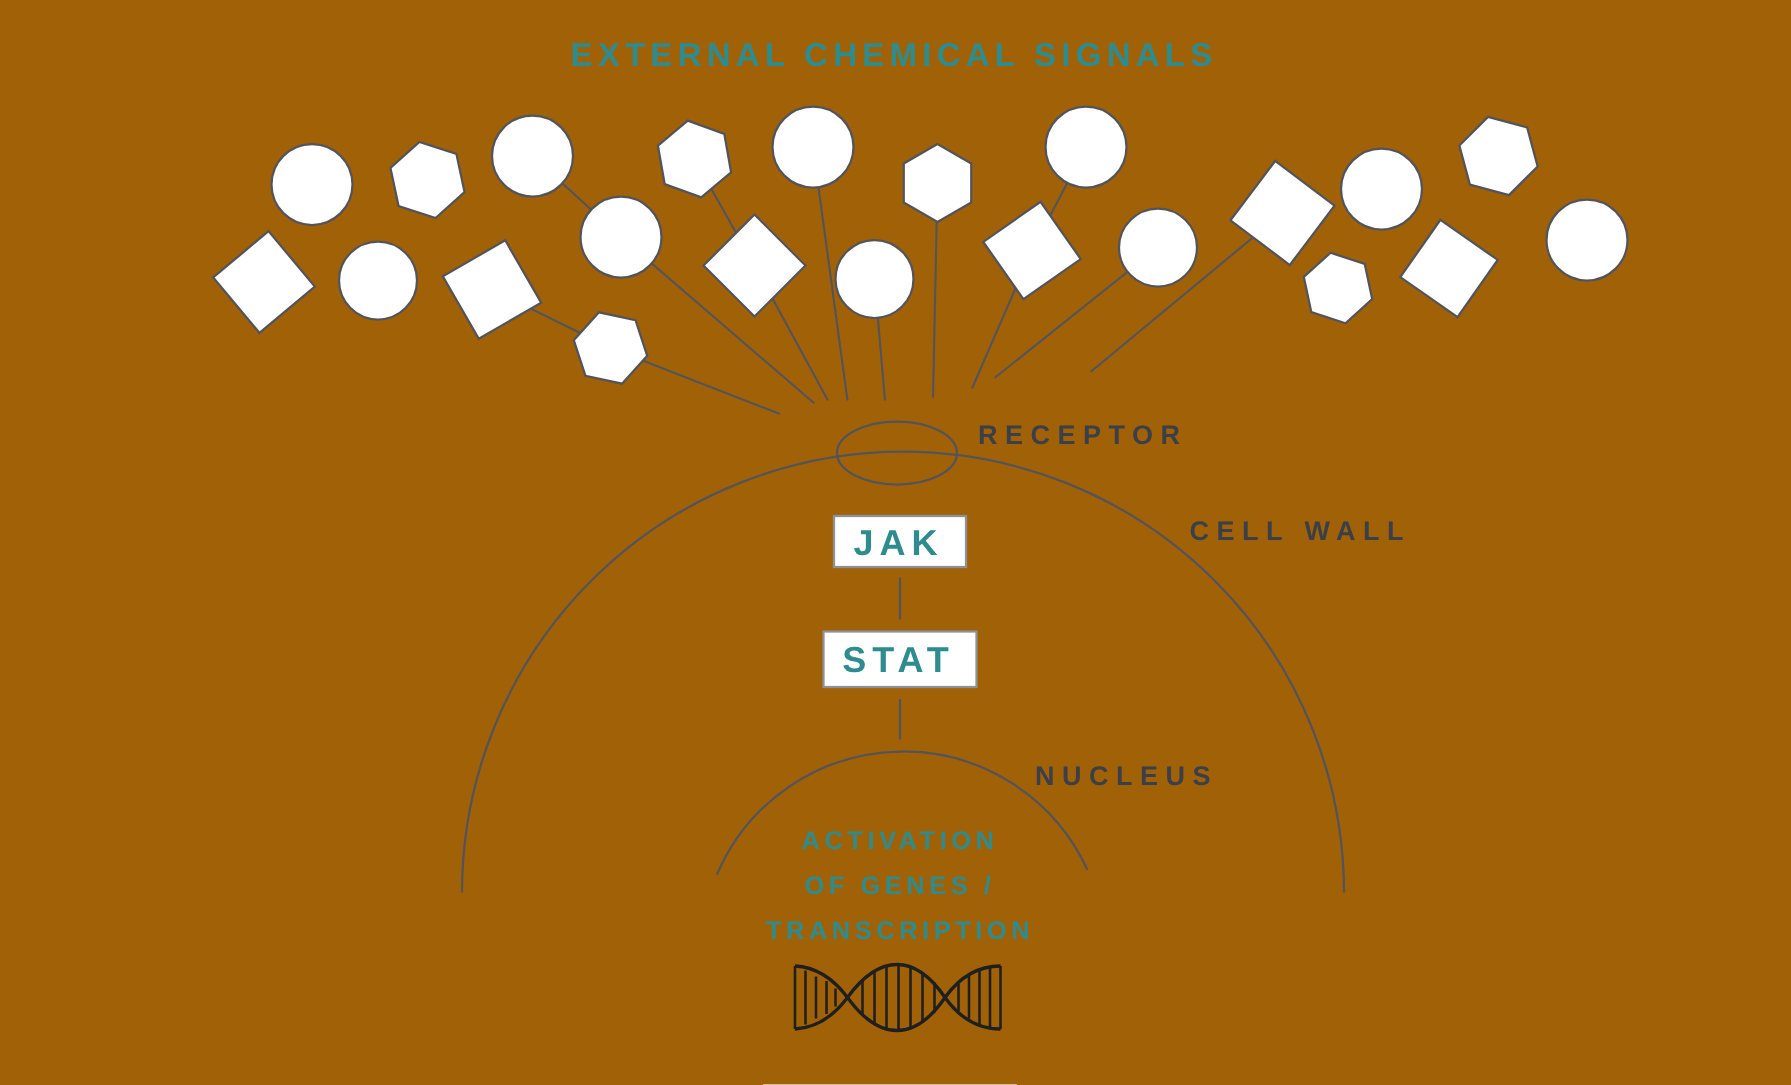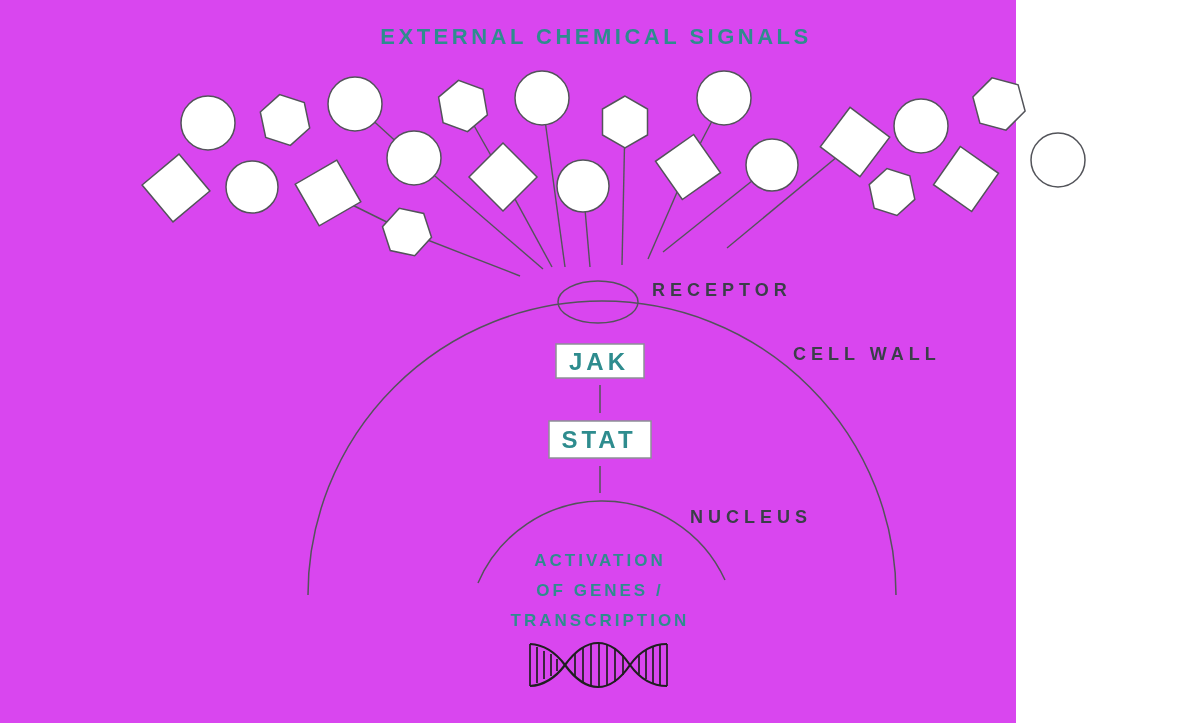--- a/index.html
+++ b/index.html
@@ -1,21 +1,21 @@
 <!DOCTYPE html>
 <html style="--teal: #2E8C8E; --dark: #3A3F48; --line: #53545A;"><head>
 <meta charset="utf-8">
 <style>
   :root{
     --teal:#2E8C8E;
     --dark:#3A3F48;
     --line:#53545A;
   }
   html,body{margin:0;padding:0;background:#ffffff;}
-  .stage{width:1016px;height:723px;position:relative;background:#d946ef;text-decoration:underline;}
+  .stage{width:1194px;height:723px;position:relative;background:#a16207;text-decoration:underline;}
   svg{display:block;}
   .shape{fill:#ffffff;stroke:var(--line);stroke-width:1.5;}
   .stem{stroke:var(--line);stroke-width:1.4;fill:none;}
   .arc{fill:none;stroke:var(--line);stroke-width:1.5;}
   .connector{stroke:var(--line);stroke-width:1.5;}
   .box{fill:#ffffff;stroke:#8D9096;stroke-width:1.5;}
   text{font-family:"Liberation Sans",sans-serif;font-weight:bold;}
   .t-title{fill:var(--teal);font-size:22px;letter-spacing:3.5px;text-anchor:middle;}
   .t-dark{fill:var(--dark);font-size:18px;letter-spacing:5px;}
   .t-box{fill:var(--teal);font-size:24px;letter-spacing:4px;text-anchor:middle;}

